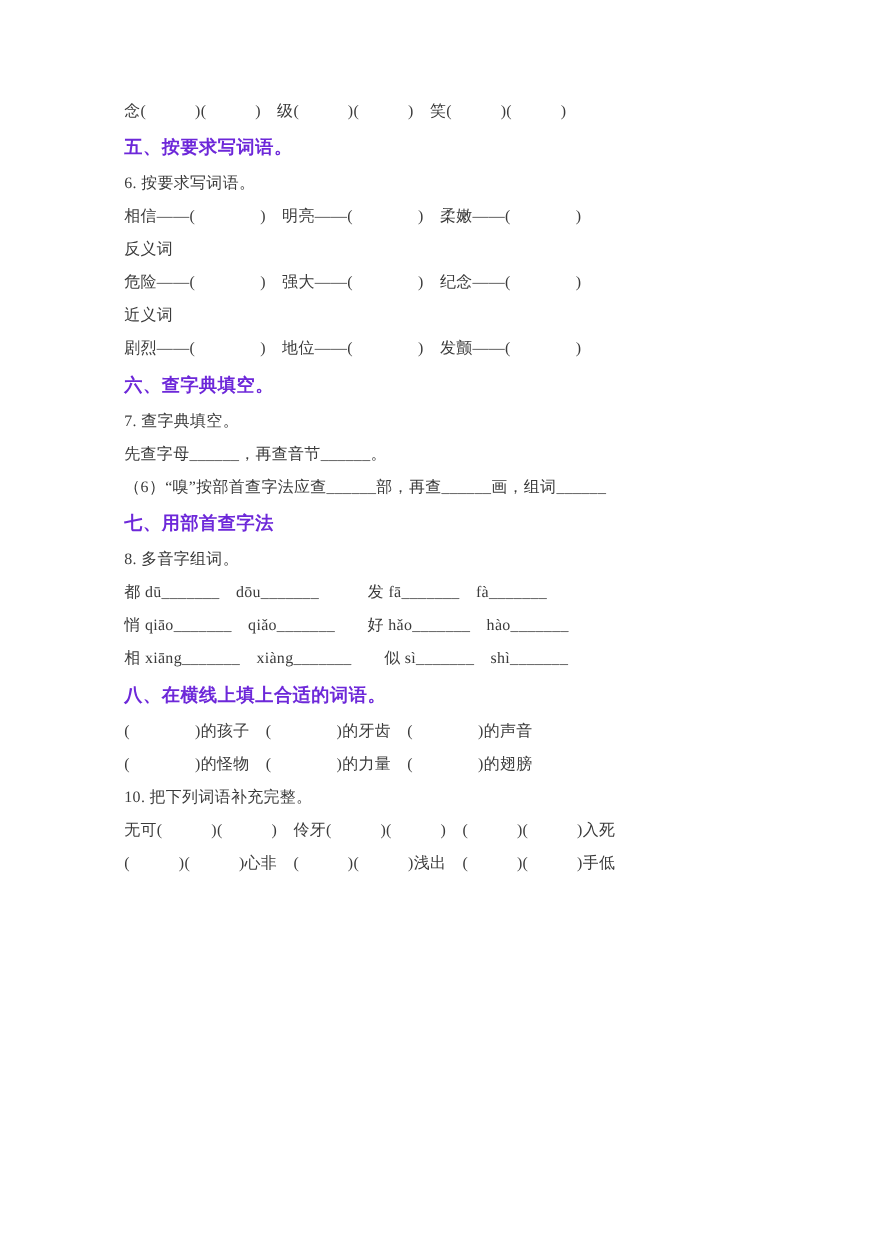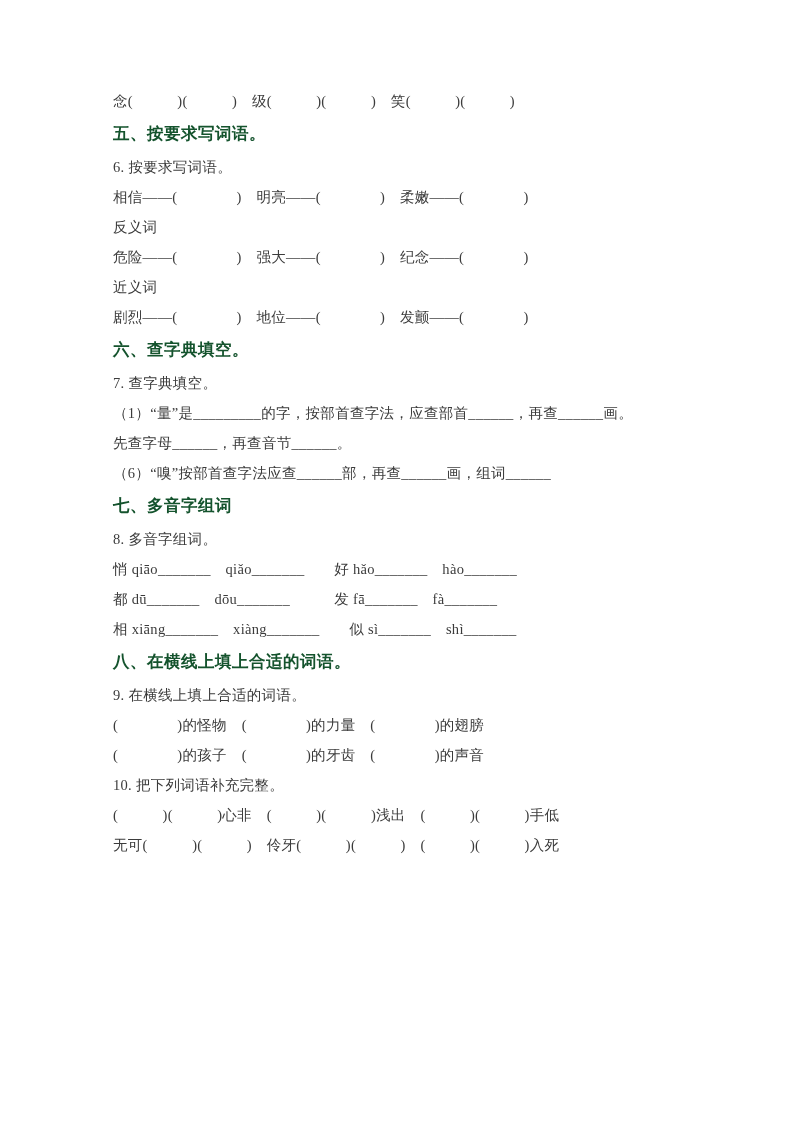--- a/index.html
+++ b/index.html
@@ -24,25 +24,25 @@
   }
   .line {
     margin: 0;
     font-size: 14.5px;
     line-height: 30px;
     white-space: pre;
     letter-spacing: 0.3px;
   }
   .heading {
     margin: 0;
-    font-family: Liberation Serif, serif;
+    font-family: Liberation Sans, sans-serif;
     font-weight: 700;
     font-size: 16.5px;
     line-height: 36px;
-    color: #14532d;
+    color: #6d28d9;
     white-space: pre;
     letter-spacing: 0.5px;
   }
   .sub-label {
     
   }
   .footer {
     position: absolute;
     left: 0;
     top: 1066px;
@@ -65,35 +65,33 @@
     <p class="heading">五、按要求写词语。</p>
     <p class="line sub-label">6. 按要求写词语。</p>
     <p class="line">相信——(　　　　)　明亮——(　　　　)　柔嫩——(　　　　)</p>
     <p class="line">反义词</p>
     <p class="line">危险——(　　　　)　强大——(　　　　)　纪念——(　　　　)</p>
     <p class="line">近义词</p>
     <p class="line">剧烈——(　　　　)　地位——(　　　　)　发颤——(　　　　)</p>
 
     <p class="heading">六、查字典填空。</p>
     <p class="line sub-label">7. 查字典填空。</p>
-    <p class="line">（1）“量”是_________的字，按部首查字法，应查部首______，再查______画。</p>
     <p class="line">先查字母______，再查音节______。</p>
     <p class="line">（6）“嗅”按部首查字法应查______部，再查______画，组词______</p>
 
-    <p class="heading">七、多音字组词</p>
+    <p class="heading">七、用部首查字法</p>
     <p class="line sub-label">8. 多音字组词。</p>
+    <p class="line">都 dū_______　dōu_______　　　发 fā_______　fà_______</p>
     <p class="line">悄 qiāo_______　qiǎo_______　　好 hǎo_______　hào_______</p>
-    <p class="line">都 dū_______　dōu_______　　　发 fā_______　fà_______</p>
     <p class="line">相 xiāng_______　xiàng_______　　似 sì_______　shì_______</p>
 
     <p class="heading">八、在横线上填上合适的词语。</p>
-    <p class="line sub-label">9. 在横线上填上合适的词语。</p>
+    <p class="line">(　　　　)的孩子　(　　　　)的牙齿　(　　　　)的声音</p>
     <p class="line">(　　　　)的怪物　(　　　　)的力量　(　　　　)的翅膀</p>
-    <p class="line">(　　　　)的孩子　(　　　　)的牙齿　(　　　　)的声音</p>
 
     <p class="line sub-label">10. 把下列词语补充完整。</p>
+    <p class="line">无可(　　　)(　　　)　伶牙(　　　)(　　　)　(　　　)(　　　)入死</p>
     <p class="line">(　　　)(　　　)心非　(　　　)(　　　)浅出　(　　　)(　　　)手低</p>
-    <p class="line">无可(　　　)(　　　)　伶牙(　　　)(　　　)　(　　　)(　　　)入死</p>
 
   </div>
 
   <div class="footer">试卷第 2 页，共 3 页</div>
 </div>
 
 </body></html>

